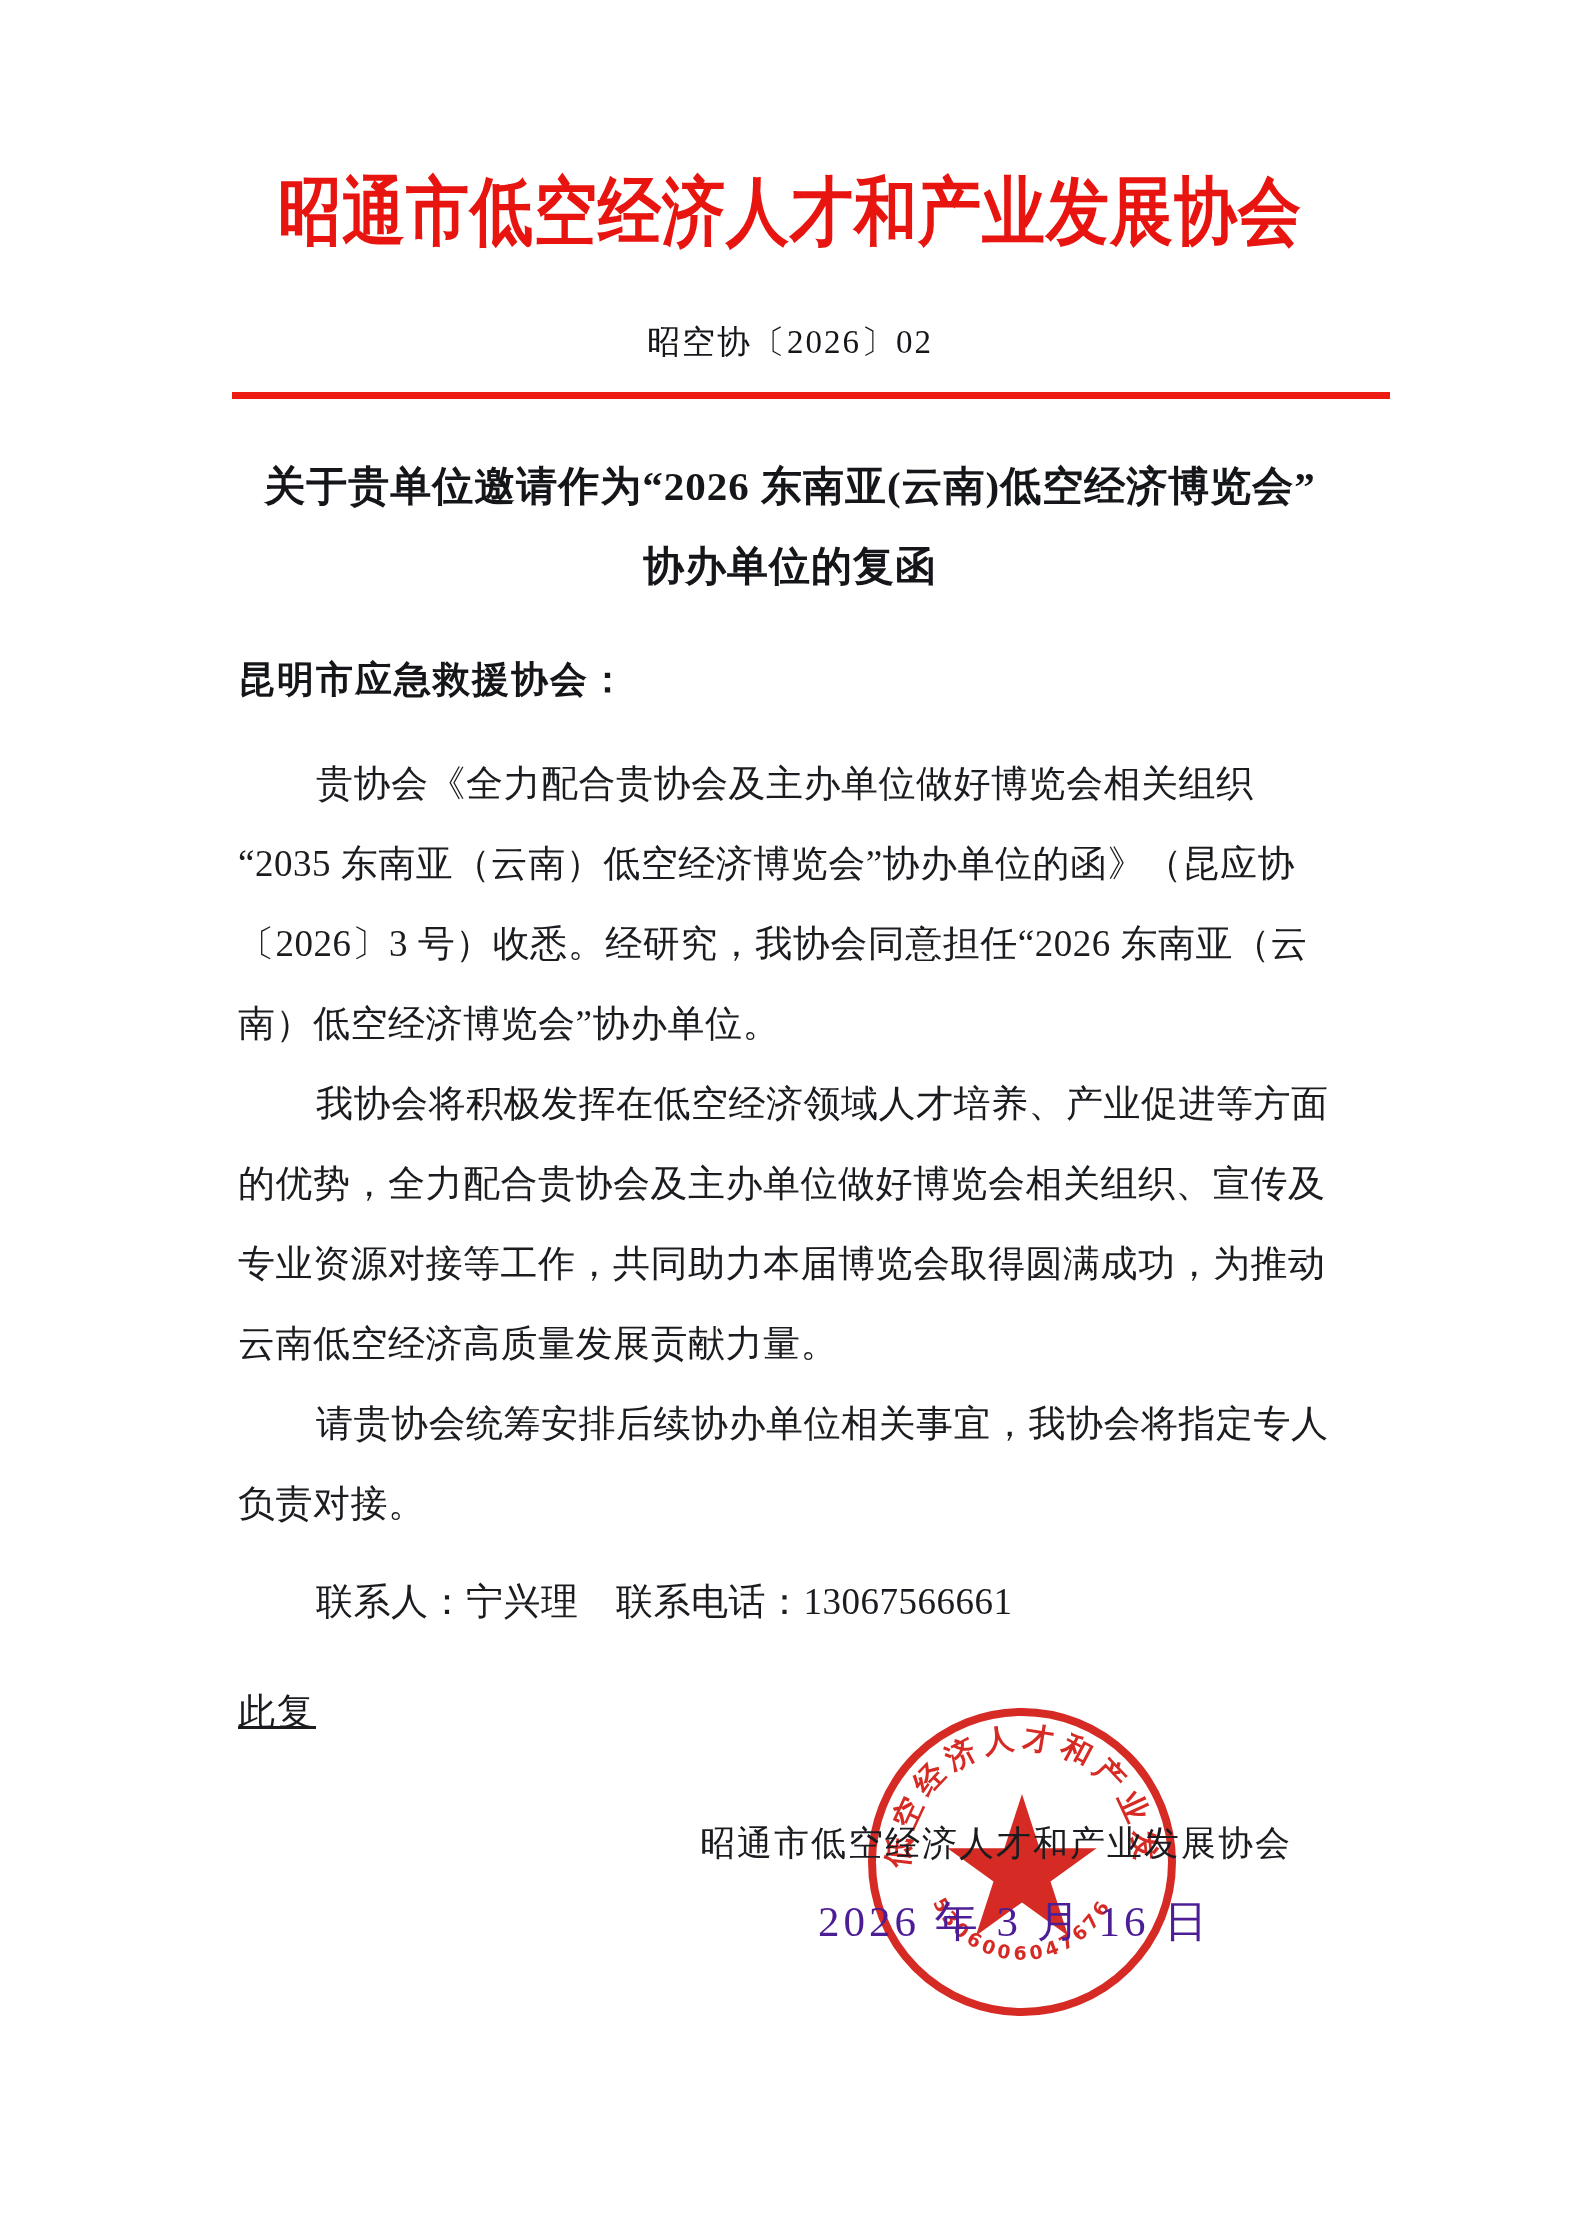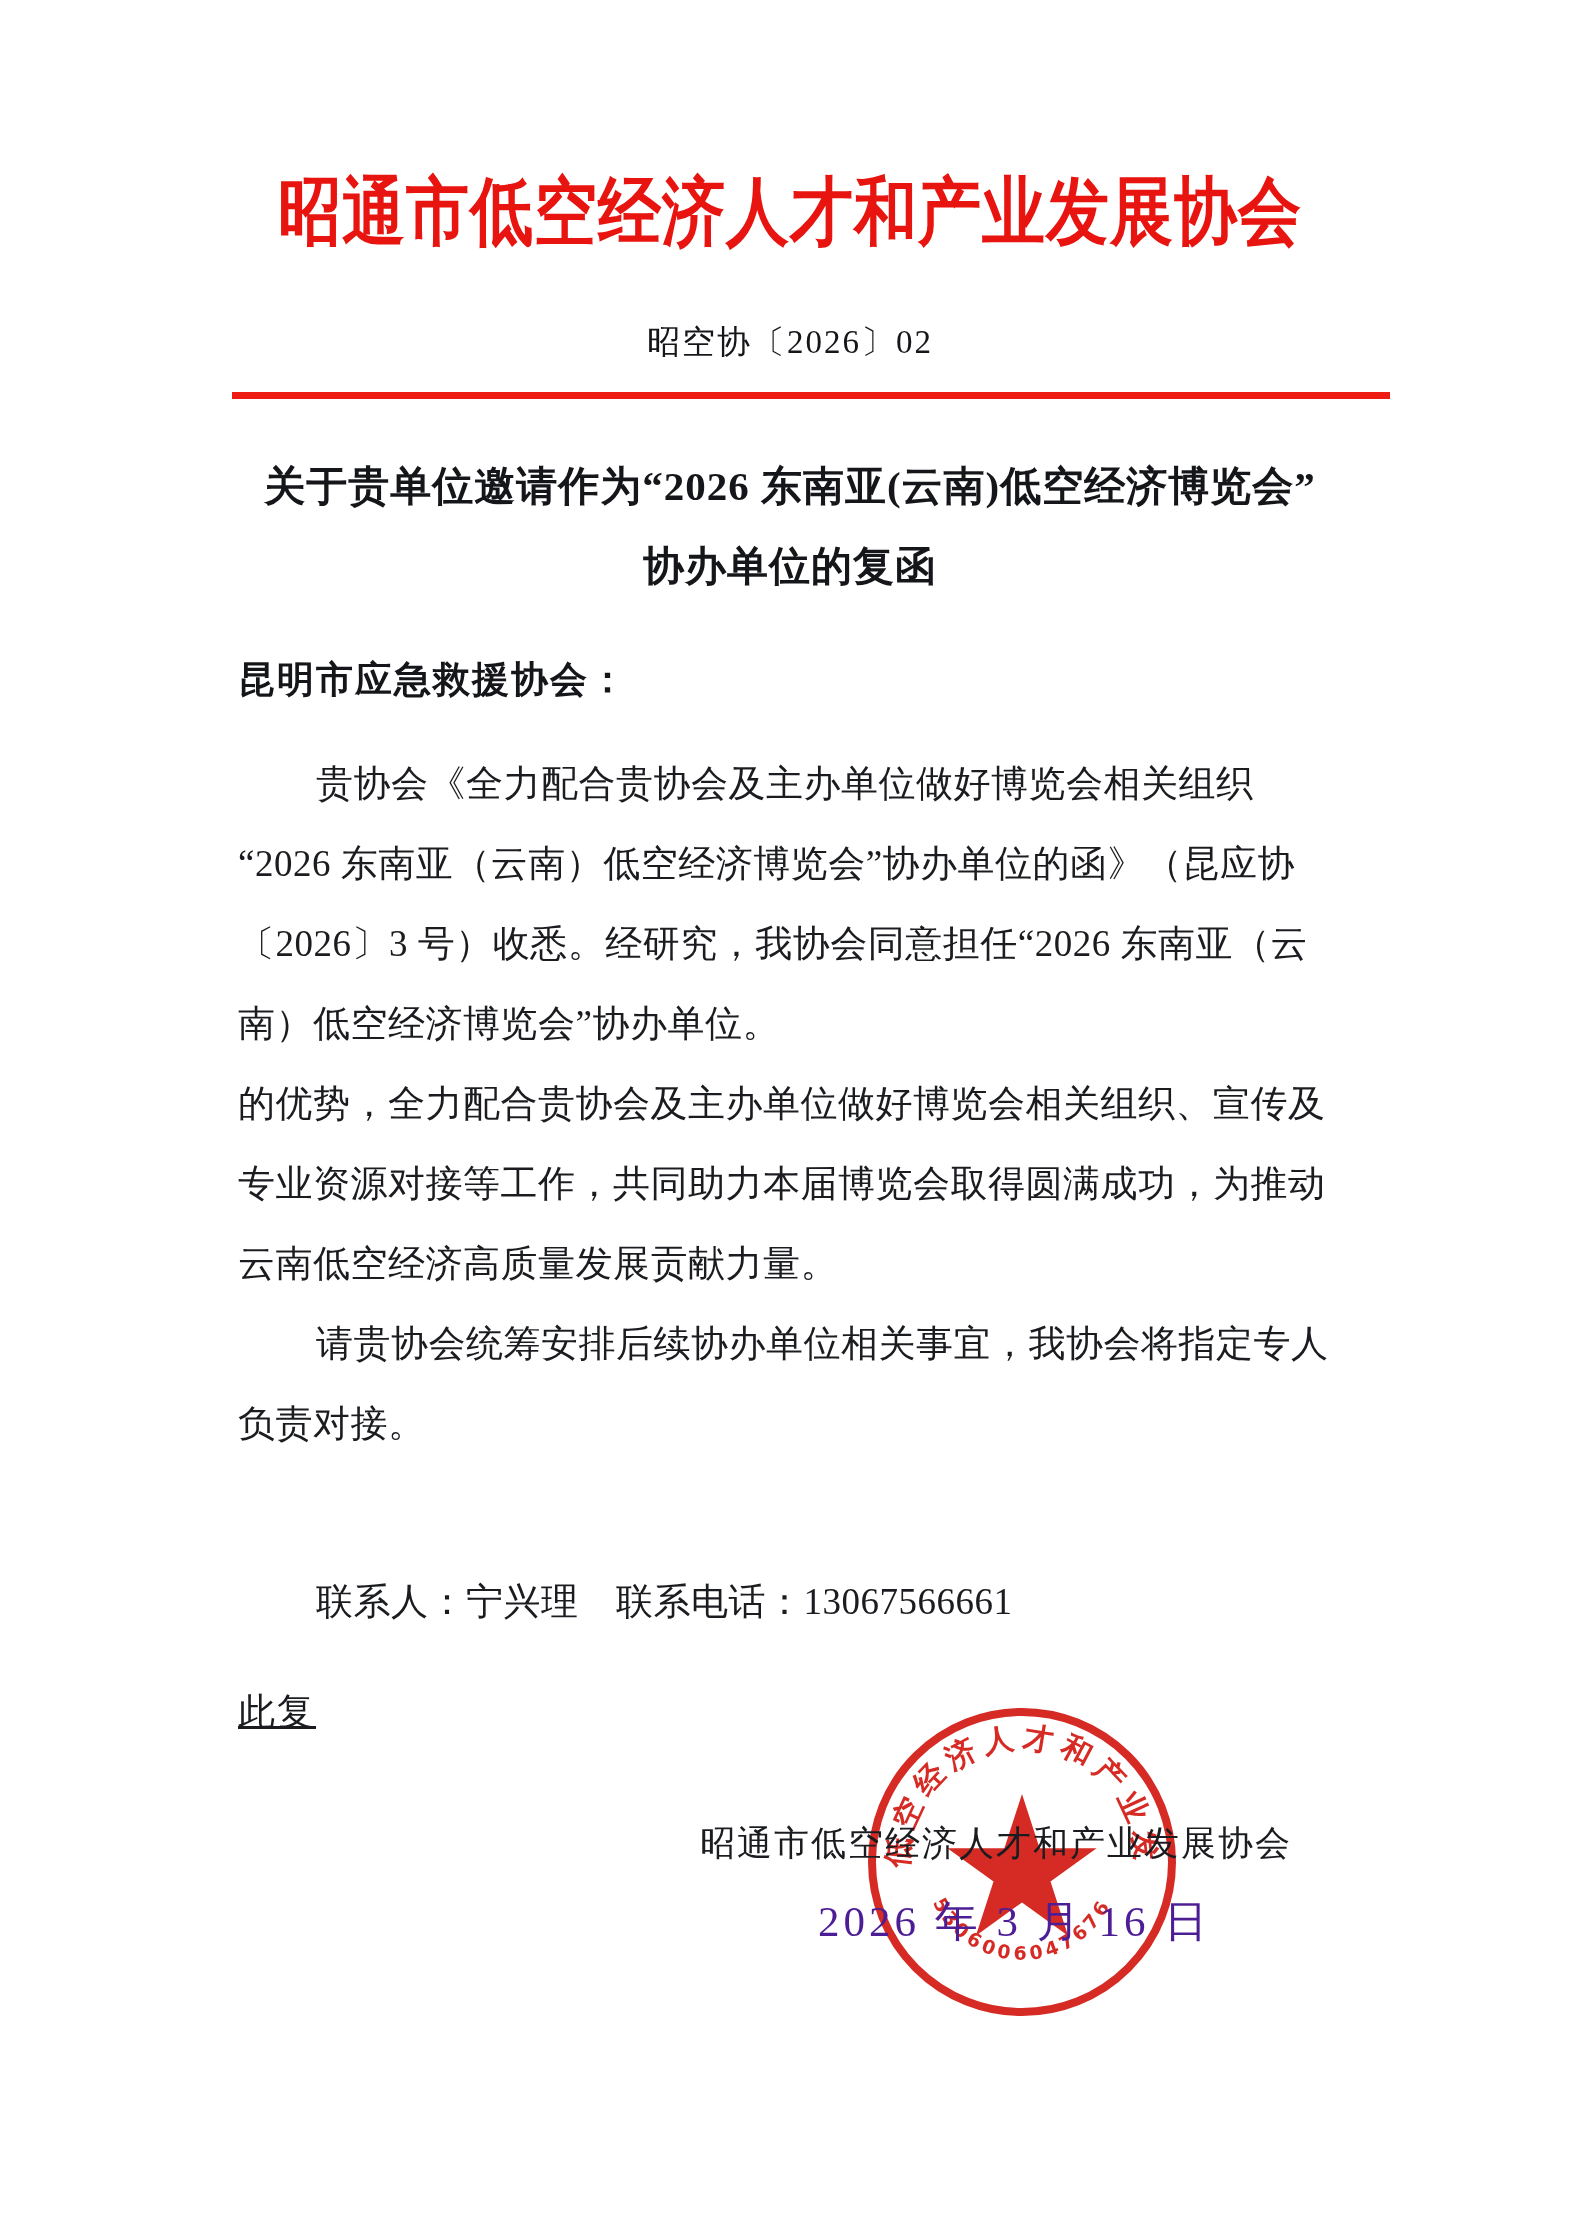--- a/index.html
+++ b/index.html
@@ -190,26 +190,27 @@
     <div class="tline">关于贵单位邀请作为“2026 东南亚(云南)低空经济博览会”</div>
     <div class="tline">协办单位的复函</div>
   </div>
 
   <div class="salutation">昆明市应急救援协会：</div>
 
   <div class="body-block">
 
     <div class="body-para">
       <div class="body-line indent">贵协会《全力配合贵协会及主办单位做好博览会相关组织</div>
-      <div class="body-line">“2026 东南亚（云南）低空经济博览会”协办单位的函》（昆应协</div>
+      <div class="body-line">“2035 东南亚（云南）低空经济博览会”协办单位的函》（昆应协</div>
       <div class="body-line">〔2026〕3 号）收悉。经研究，我协会同意担任“2026 东南亚（云</div>
       <div class="body-line">南）低空经济博览会”协办单位。</div>
     </div>
 
     <div class="body-para">
+      <div class="body-line indent">我协会将积极发挥在低空经济领域人才培养、产业促进等方面</div>
       <div class="body-line">的优势，全力配合贵协会及主办单位做好博览会相关组织、宣传及</div>
       <div class="body-line">专业资源对接等工作，共同助力本届博览会取得圆满成功，为推动</div>
       <div class="body-line">云南低空经济高质量发展贡献力量。</div>
     </div>
 
     <div class="body-para">
       <div class="body-line indent">请贵协会统筹安排后续协办单位相关事宜，我协会将指定专人</div>
       <div class="body-line">负责对接。</div>
     </div>
 

